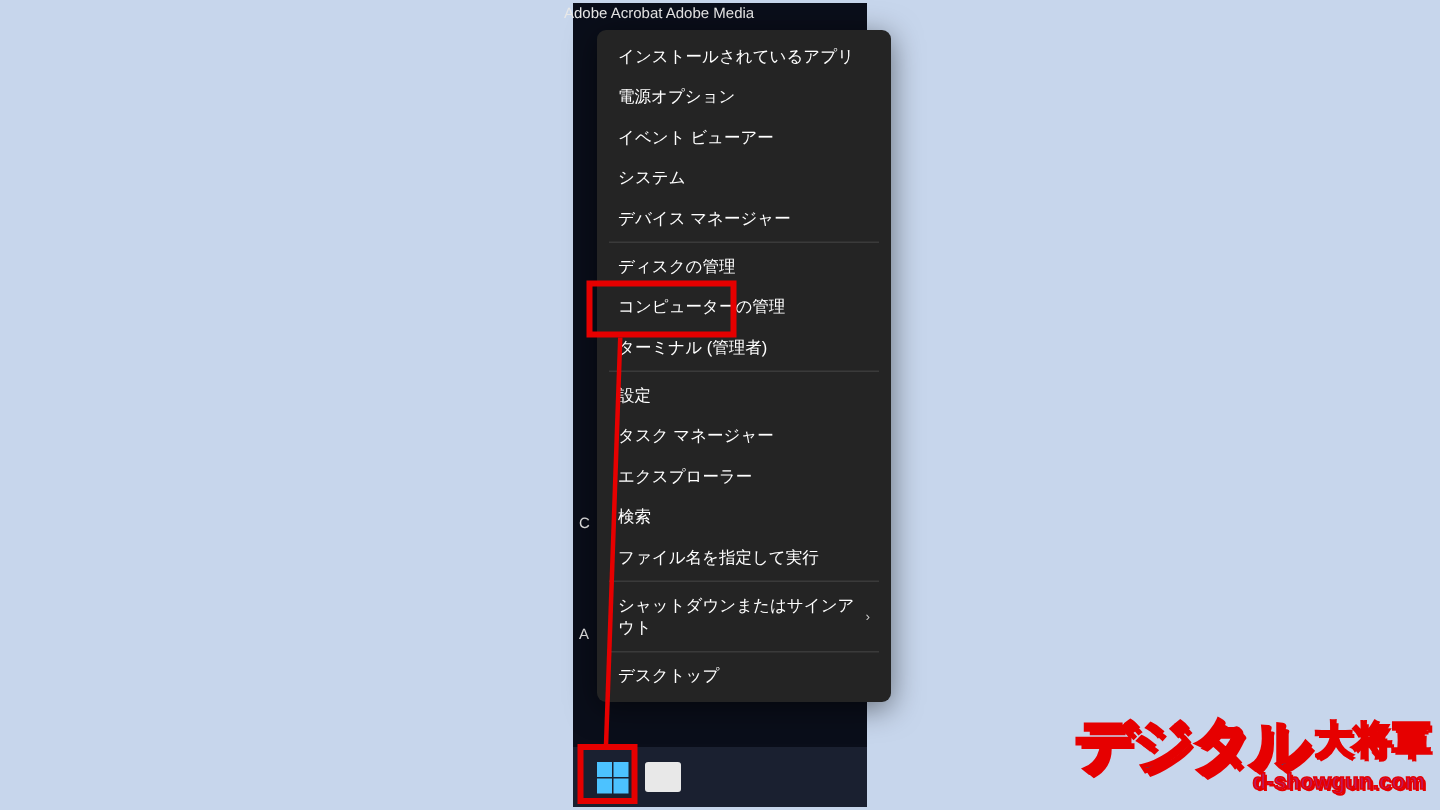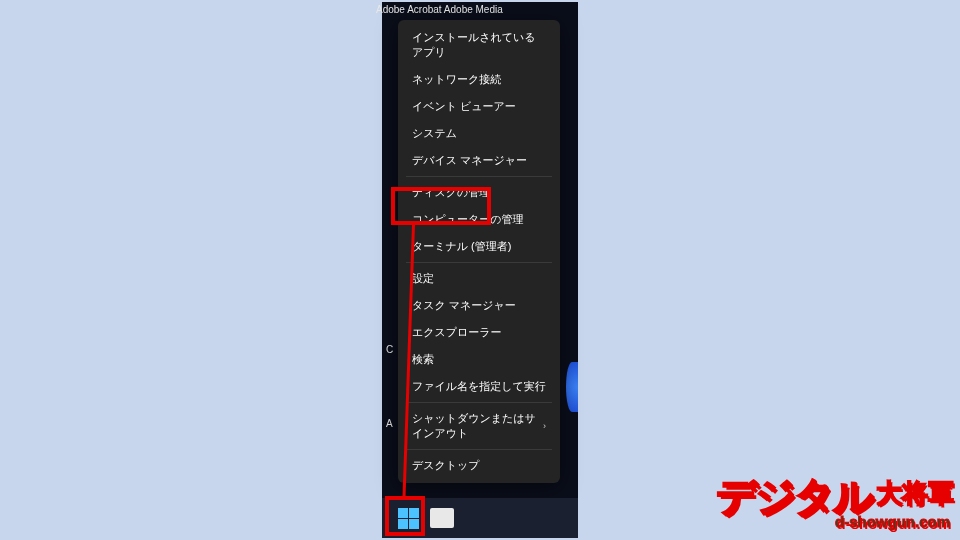--- a/index.html
+++ b/index.html
@@ -24,21 +24,21 @@
   left: 376px;
   top: 4px;
   color: #e8e8e8;
   font-size: 10px;
   white-space: nowrap;
 }
 .context-menu {
   position: absolute;
   left: 398px;
   top: 20px;
-  width: 162px;
+  width: 196px;
   background: #242424;
   border-radius: 6px;
   padding: 4px 0;
   box-shadow: 0 4px 20px rgba(0,0,0,0.5);
 }
 .menu-item {
   padding: 6px 14px;
   color: #ffffff;
   font-size: 11px;
   cursor: pointer;
@@ -139,21 +139,21 @@
   color: #ffdd00;
   -webkit-text-stroke: 1.5px #e60000;
   text-shadow: 2px 2px 0 #e60000;
   position: relative;
   top: -8px;
   right: -4px;
 }
 .wm-url {
   font-size: 15px;
   font-weight: bold;
-  color: #14532d;
+  color: #be185d;
   -webkit-text-stroke: 1px #e60000;
   text-shadow: 1.5px 1.5px 0 #e60000;
   margin-top: -6px;
 }
 .blue-edge {
   position: absolute;
   right: 382px;
   bottom: 128px;
   width: 12px;
   height: 50px;
@@ -182,21 +182,21 @@
 <div class="desktop-icons-text">Adobe Acrobat    Adobe Media</div>
 <div class="left-cue">C</div>
 <div class="left-cue2">A</div>
 <div class="blue-edge"></div>
 
 <div class="context-menu" id="ctx">
     <div class="menu-item">
       <span>インストールされているアプリ</span>
     </div>
     <div class="menu-item">
-      <span>ネットワーク接続</span>
+      <span>電源オプション</span>
     </div>
     <div class="menu-item">
       <span>イベント ビューアー</span>
     </div>
     <div class="menu-item">
       <span>システム</span>
     </div>
     <div class="menu-item">
       <span>デバイス マネージャー</span>
     </div>

